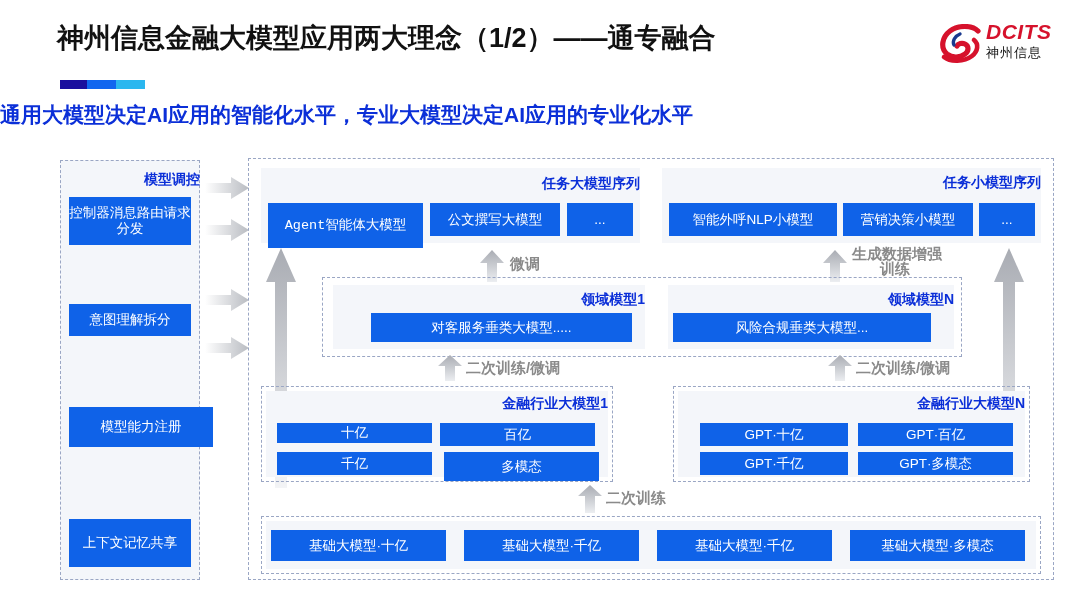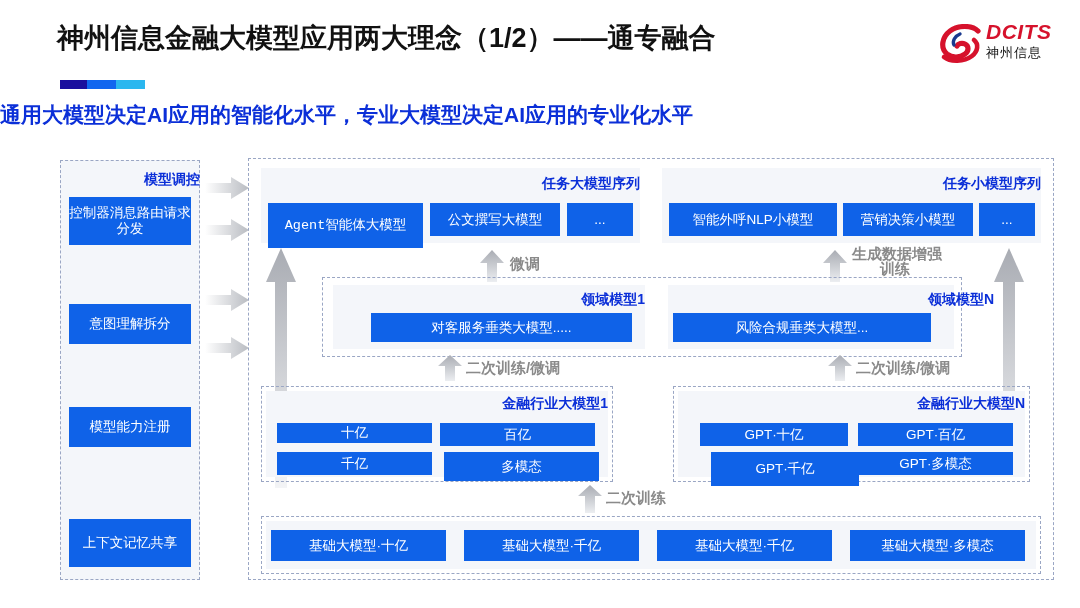--- a/index.html
+++ b/index.html
@@ -169,22 +169,22 @@
     <div class="logo-en">DCITS</div>
     <div class="logo-cn">神州信息</div>
   </div>
 </div>
 
 <div class="panel-fill" id="left-panel"></div>
 <div class="dashed" id="left-panel-border"></div>
 <div class="panel-head" id="left-title">模型调控</div>
 
 <div class="chip" style="left:69px; top:197px; width:122px; height:48px;">控制器消息路由请求分发</div>
-<div class="chip" style="left:69px; top:304px; width:122px; height:40px;">意图理解拆分</div>
-<div class="chip" style="left:69px; top:407px; width:122px; height:40px;">模型能力注册</div>
+<div class="chip" style="left:69px; top:304px; width:122px; height:32px;">意图理解拆分</div>
+<div class="chip" style="left:69px; top:407px; width:144px; height:40px;">模型能力注册</div>
 <div class="chip" style="left:69px; top:519px; width:122px; height:48px;">上下文记忆共享</div>
 
 <svg class="arrow-right" style="left:205px; top:177px;" viewBox="0 0 44 22">
   <defs>
       <linearGradient id="gr0" x1="0" y1="0" x2="1" y2="0">
     <stop offset="0%" stop-color="#ffffff"></stop>
         <stop offset="100%" stop-color="#b9bcc2"></stop>
       </linearGradient>
     </defs>
   <polygon points="0,6 26,6 26,0 44,11 26,22 26,16 0,16" fill="url(#gr0)"></polygon>
@@ -201,21 +201,21 @@
 
 <div class="dashed" style="left:248px; top:158px; width:806px; height:422px;"></div>
 
 <div class="panel-fill" style="left:261px; top:168px; width:379px; height:75px;"></div>
 <div class="panel-head" style="position:absolute; left:261px; top:176px; width:379px;">任务大模型序列</div>
 <div class="chip" style="left:268px; top:203px; width:155px; height:45px;font-family:Liberation Mono, monospace;">Agent智能体大模型</div>
 <div class="chip" style="left:430px; top:203px; width:130px; height:33px;">公文撰写大模型</div>
 <div class="chip" style="left:567px; top:203px; width:66px; height:33px;">...</div>
 
 <div class="panel-fill" style="left:662px; top:168px; width:379px; height:75px;"></div>
-<div class="panel-head" style="position:absolute; left:662px; top:176px; width:379px;">任务小模型序列</div>
+<div class="panel-head" style="position:absolute; left:662px; top:176px; width:379px;font-family:Liberation Mono, monospace;">任务小模型序列</div>
 <div class="chip" style="left:669px; top:203px; width:168px; height:33px;">智能外呼NLP小模型</div>
 <div class="chip" style="left:843px; top:203px; width:130px; height:33px;">营销决策小模型</div>
 <div class="chip" style="left:979px; top:203px; width:56px; height:33px;">...</div>
 
 <svg class="arrow-up" style="left:266px; top:248px; width:30px; height:240px;" viewBox="0 0 30 240" preserveAspectRatio="none">
   <defs>
       <linearGradient id="gu1" x1="0" y1="1" x2="0" y2="0">
     <stop offset="0%" stop-color="#f3f4f6"></stop>
         <stop offset="100%" stop-color="#a9acb3"></stop>
       </linearGradient>
@@ -244,21 +244,21 @@
 <div class="flow-label two-line" style="left:852px; top:245px;">生成数据增强</div>
 <div class="flow-label two-line" style="left:880px; top:260px;">训练</div>
 
 <div class="dashed" style="left:322px; top:277px; width:640px; height:80px;"></div>
 
 <div class="panel-fill" style="left:333px; top:285px; width:312px; height:64px;"></div>
 <div class="panel-head" style="position:absolute; left:333px; top:292px; width:312px;">领域模型1</div>
 <div class="chip" style="left:371px; top:313px; width:261px; height:29px;">对客服务垂类大模型.....</div>
 
 <div class="panel-fill" style="left:668px; top:285px; width:286px; height:64px;"></div>
-<div class="panel-head" style="position:absolute; left:708px; top:292px; width:286px;">领域模型N</div>
+<div class="panel-head" style="position:absolute; left:668px; top:292px; width:286px;">领域模型N</div>
 <div class="chip" style="left:673px; top:313px; width:258px; height:29px;">风险合规垂类大模型...</div>
 
 <svg class="arrow-up" style="left:438px; top:355px; width:24px; height:26px;" viewBox="0 0 24 26" preserveAspectRatio="none">
   <polygon points="7,26 7,11 0,11 12,0 24,11 17,11 17,26" fill="url(#gu2)"></polygon>
 </svg>
 <div class="flow-label" style="left:466px; top:359px;">二次训练/微调</div>
 
 <svg class="arrow-up" style="left:828px; top:355px; width:24px; height:26px;" viewBox="0 0 24 26" preserveAspectRatio="none">
   <polygon points="7,26 7,11 0,11 12,0 24,11 17,11 17,26" fill="url(#gu2)"></polygon>
 </svg>
@@ -270,21 +270,21 @@
 <div class="chip" style="left:277px; top:423px; width:155px; height:20px;">十亿</div>
 <div class="chip" style="left:440px; top:423px; width:155px; height:23px;">百亿</div>
 <div class="chip" style="left:277px; top:452px; width:155px; height:23px;">千亿</div>
 <div class="chip" style="left:444px; top:452px; width:155px; height:29px;">多模态</div>
 
 <div class="dashed" style="left:673px; top:386px; width:357px; height:96px;"></div>
 <div class="panel-fill" style="left:678px; top:391px; width:347px; height:86px;"></div>
 <div class="panel-head" style="position:absolute; left:678px; top:396px; width:347px;">金融行业大模型N</div>
 <div class="chip" style="left:700px; top:423px; width:148px; height:23px;">GPT·十亿</div>
 <div class="chip" style="left:858px; top:423px; width:155px; height:23px;">GPT·百亿</div>
-<div class="chip" style="left:700px; top:452px; width:148px; height:34px;margin-left:11px;">GPT·千亿</div>
+<div class="chip" style="left:700px; top:452px; width:148px; height:23px;">GPT·千亿</div>
 <div class="chip" style="left:858px; top:452px; width:155px; height:23px;">GPT·多模态</div>
 
 <svg class="arrow-up" style="left:578px; top:485px; width:24px; height:28px;" viewBox="0 0 24 28" preserveAspectRatio="none">
   <polygon points="7,28 7,11 0,11 12,0 24,11 17,11 17,28" fill="url(#gu2)"></polygon>
 </svg>
 <div class="flow-label" style="left:606px; top:489px;">二次训练</div>
 
 <div class="dashed" style="left:261px; top:516px; width:780px; height:58px;"></div>
 <div class="panel-fill" style="left:266px; top:521px; width:770px; height:48px;"></div>
 <div class="chip" style="left:271px; top:530px; width:175px; height:31px;">基础大模型·十亿</div>

